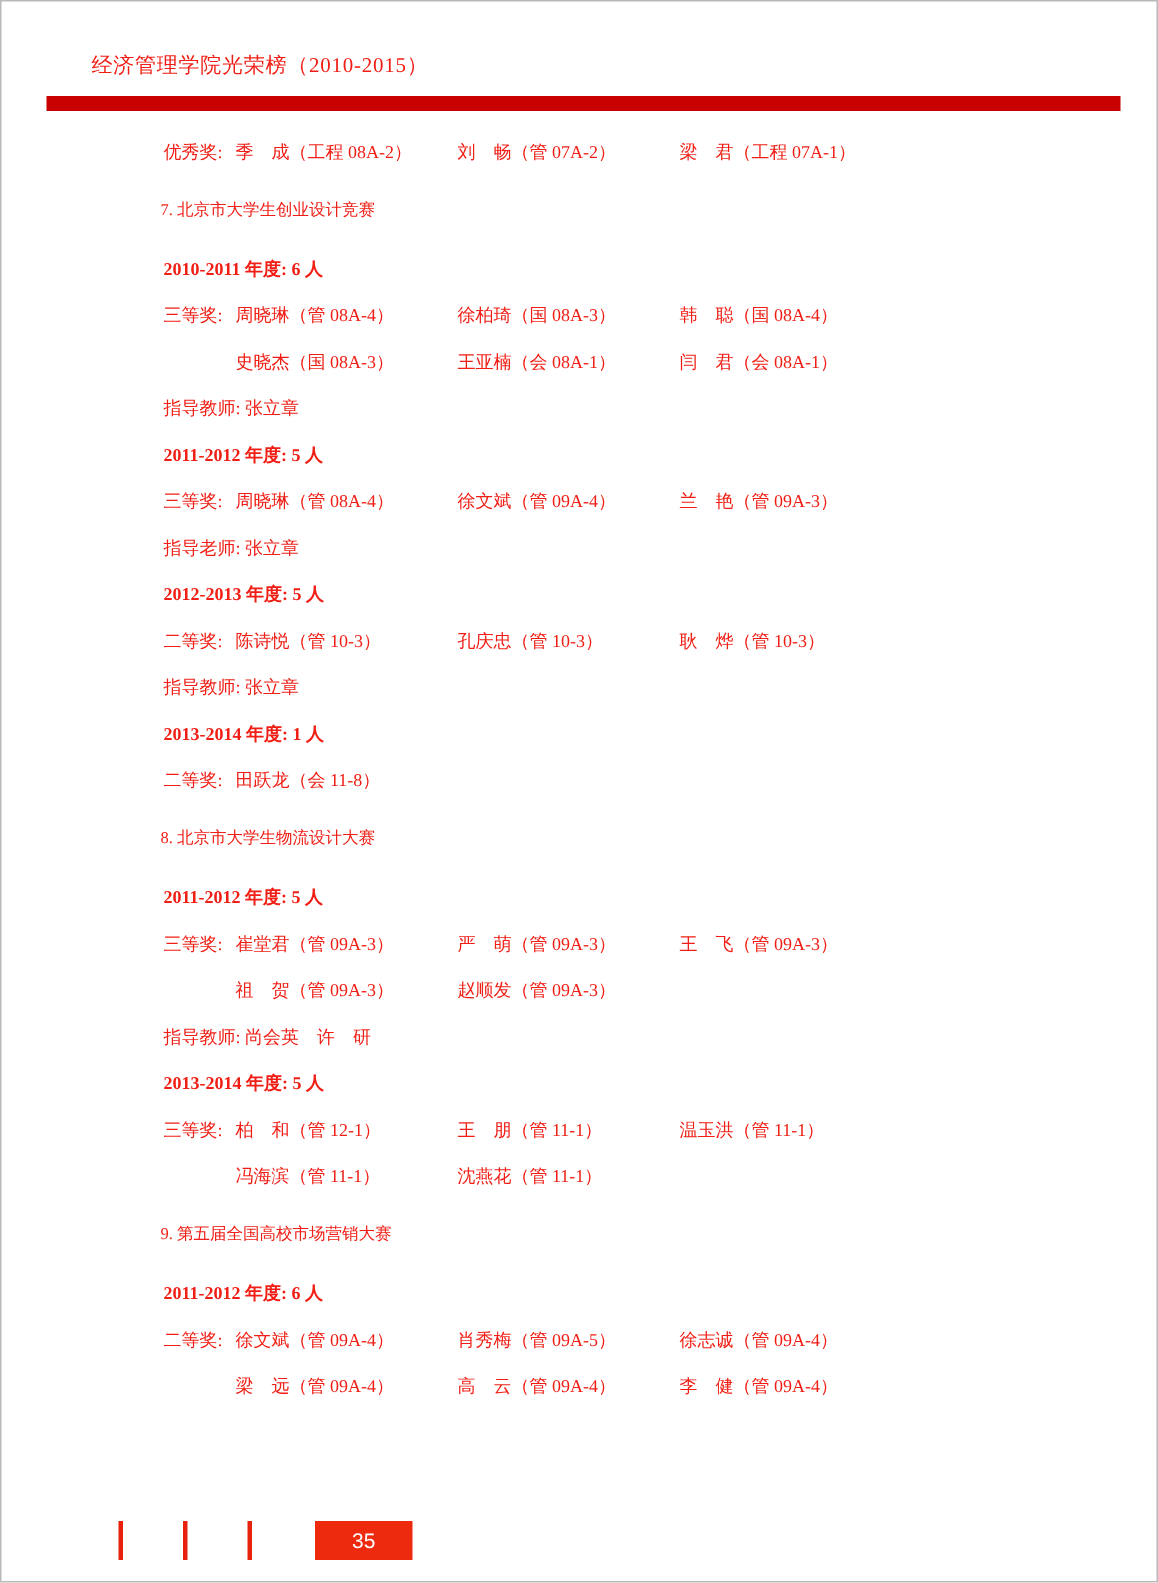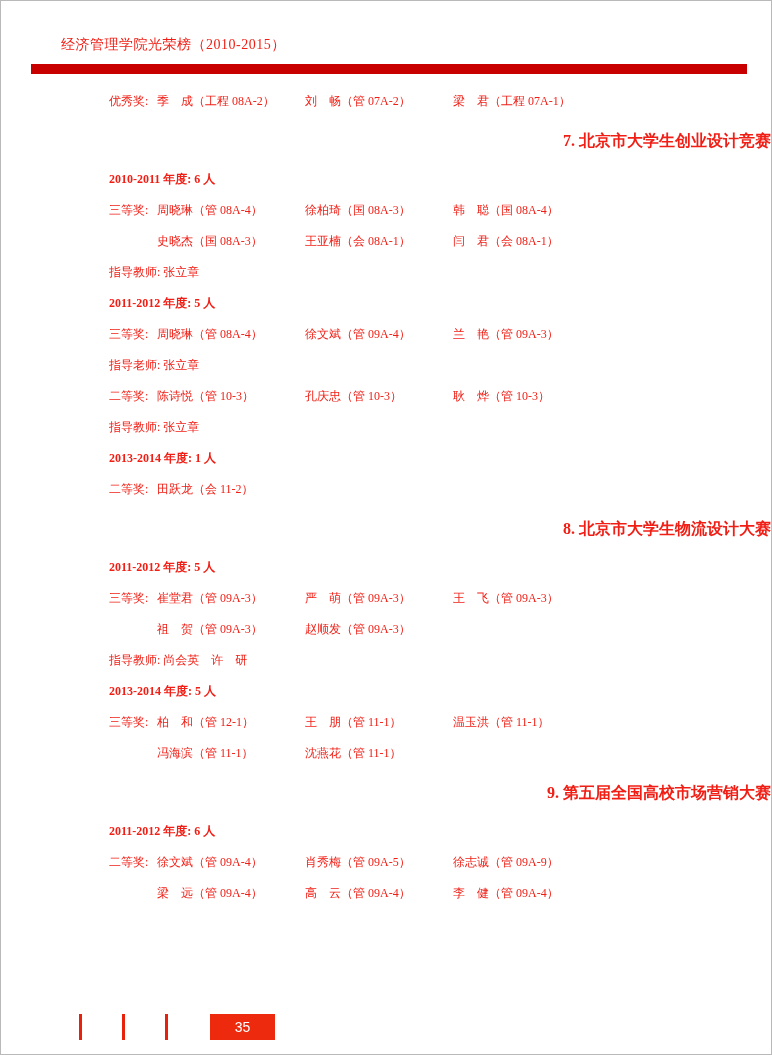--- a/index.html
+++ b/index.html
@@ -31,25 +31,24 @@
     font-size:12px;
     line-height:31px;
     white-space:nowrap;
   }
   .row .label{display:inline-block;width:48px;}
   .cell{display:inline-block;width:148px;}
   .cell:last-child{width:auto;}
   .year{font-weight:bold;}
   .heading{
     margin:8px 0 8px 106px;
-    font-weight:bold;
-    font-size:16px;
+    font-weight:normal;
+    font-size:11px;
     line-height:31px;
     white-space:nowrap;
-    text-align:right;
   }
   .footer{
     position:absolute;left:78px;top:1013px;height:26px;
     display:flex;align-items:stretch;gap:36px;
   }
   .stripe{width:3px;background:#e8210c;margin-right:4px;}
   .pagebox{
     width:65px;margin-left:2px;
     background:#ee2a0e;color:#ffffff;
     font-size:14px;
@@ -85,32 +84,33 @@
 
   <div class="row year">2011-2012 年度: 5 人</div>
 
   <div class="row">
     <span class="label">三等奖:</span><span class="cell">周晓琳（管 08A-4）</span><span class="cell">徐文斌（管 09A-4）</span><span class="cell">兰　艳（管 09A-3）</span>
   </div>
 
 
   <div class="row">指导老师: 张立章</div>
 
+  <div class="row year">2012-2013 年度: 5 人</div>
 
   <div class="row">
     <span class="label">二等奖:</span><span class="cell">陈诗悦（管 10-3）</span><span class="cell">孔庆忠（管 10-3）</span><span class="cell">耿　烨（管 10-3）</span>
   </div>
 
 
   <div class="row">指导教师: 张立章</div>
 
   <div class="row year">2013-2014 年度: 1 人</div>
 
   <div class="row">
-    <span class="label">二等奖:</span><span class="cell">田跃龙（会 11-2）</span>
+    <span class="label">二等奖:</span><span class="cell">田跃龙（会 11-8）</span>
   </div>
 
   <div class="heading">8. 北京市大学生物流设计大赛</div>
 
   <div class="row year">2011-2012 年度: 5 人</div>
 
   <div class="row">
     <span class="label">三等奖:</span><span class="cell">崔堂君（管 09A-3）</span><span class="cell">严　萌（管 09A-3）</span><span class="cell">王　飞（管 09A-3）</span>
   </div>
 
@@ -128,21 +128,21 @@
 
   <div class="row">
     <span class="label"></span><span class="cell">冯海滨（管 11-1）</span><span class="cell">沈燕花（管 11-1）</span>
   </div>
 
   <div class="heading">9. 第五届全国高校市场营销大赛</div>
 
   <div class="row year">2011-2012 年度: 6 人</div>
 
   <div class="row">
-    <span class="label">二等奖:</span><span class="cell">徐文斌（管 09A-4）</span><span class="cell">肖秀梅（管 09A-5）</span><span class="cell">徐志诚（管 09A-9）</span>
+    <span class="label">二等奖:</span><span class="cell">徐文斌（管 09A-4）</span><span class="cell">肖秀梅（管 09A-5）</span><span class="cell">徐志诚（管 09A-4）</span>
   </div>
 
   <div class="row">
     <span class="label"></span><span class="cell">梁　远（管 09A-4）</span><span class="cell">高　云（管 09A-4）</span><span class="cell">李　健（管 09A-4）</span>
   </div>
 
 </div>
 
 <div class="footer">
   <span class="stripe"></span>

